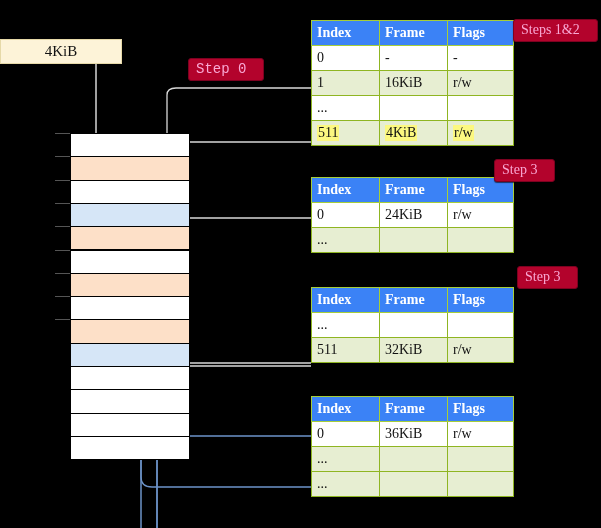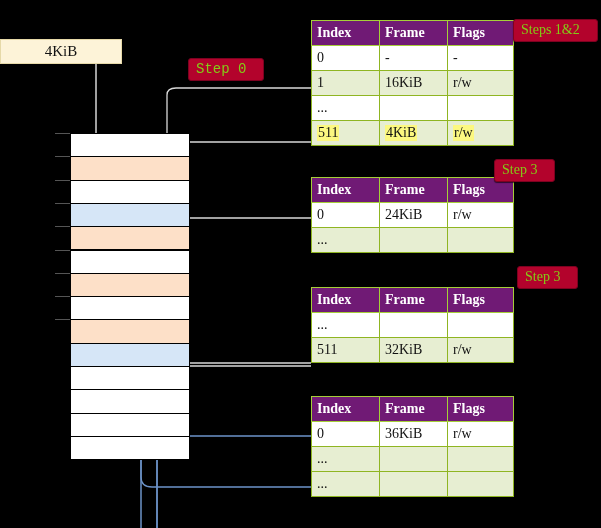--- a/index.html
+++ b/index.html
@@ -2,40 +2,40 @@
 <html><head>
 <meta charset="utf-8">
 <style>
   html,body{margin:0;padding:0;background:#000;}
   body{width:601px;height:528px;position:relative;overflow:hidden;
        font-family:"Liberation Serif", serif;}
   .stage{position:absolute;left:0;top:0;width:601px;height:528px;}
 
   
   .badge{
-    position:absolute;background:#b3032c;color:#84cc16;
+    position:absolute;background:#b3032c;color:#f9a8d4;
     font-family:"Liberation Serif", serif;font-size:14px;line-height:14px;
     padding:3px 17px 4px 7px;border-radius:3px;white-space:nowrap;
     border:1px solid #7d0120;box-shadow:0 1px 1px rgba(0,0,0,.6);
   }
 
   
   .srcbox{
     position:absolute;background:#fdf3d8;border:1px solid #e6d9a8;
     color:#111;font-size:15px;text-align:center;
     display:flex;align-items:center;justify-content:center;
   }
 
   
   .ptable{position:absolute;border-collapse:collapse;border-spacing:0;
           background:#ffffff;font-size:14px;color:#111;
           border:1px solid #3b3b3b;}
   .ptable td,.ptable th{border:1px solid #8fb522;padding:2px 5px;
           height:20px;vertical-align:middle;font-weight:normal;text-align:left;}
-  .ptable th{background:#701a75;color:#ffffff;font-weight:bold;
+  .ptable th{background:#3b82f6;color:#ffffff;font-weight:bold;
           border:1px solid #a6ce39;}
   .ptable tr.alt td{background:#e7eed2;}
   .ptable tr.plain td{background:#ffffff;}
   .c-index{width:57px;}
   .c-frame{width:57px;}
   .c-flags{width:55px;}
   .cellhl{display:inline-block;background:#fcf880;padding:0 1px;}
 
   
   .memwrap{position:absolute;}

